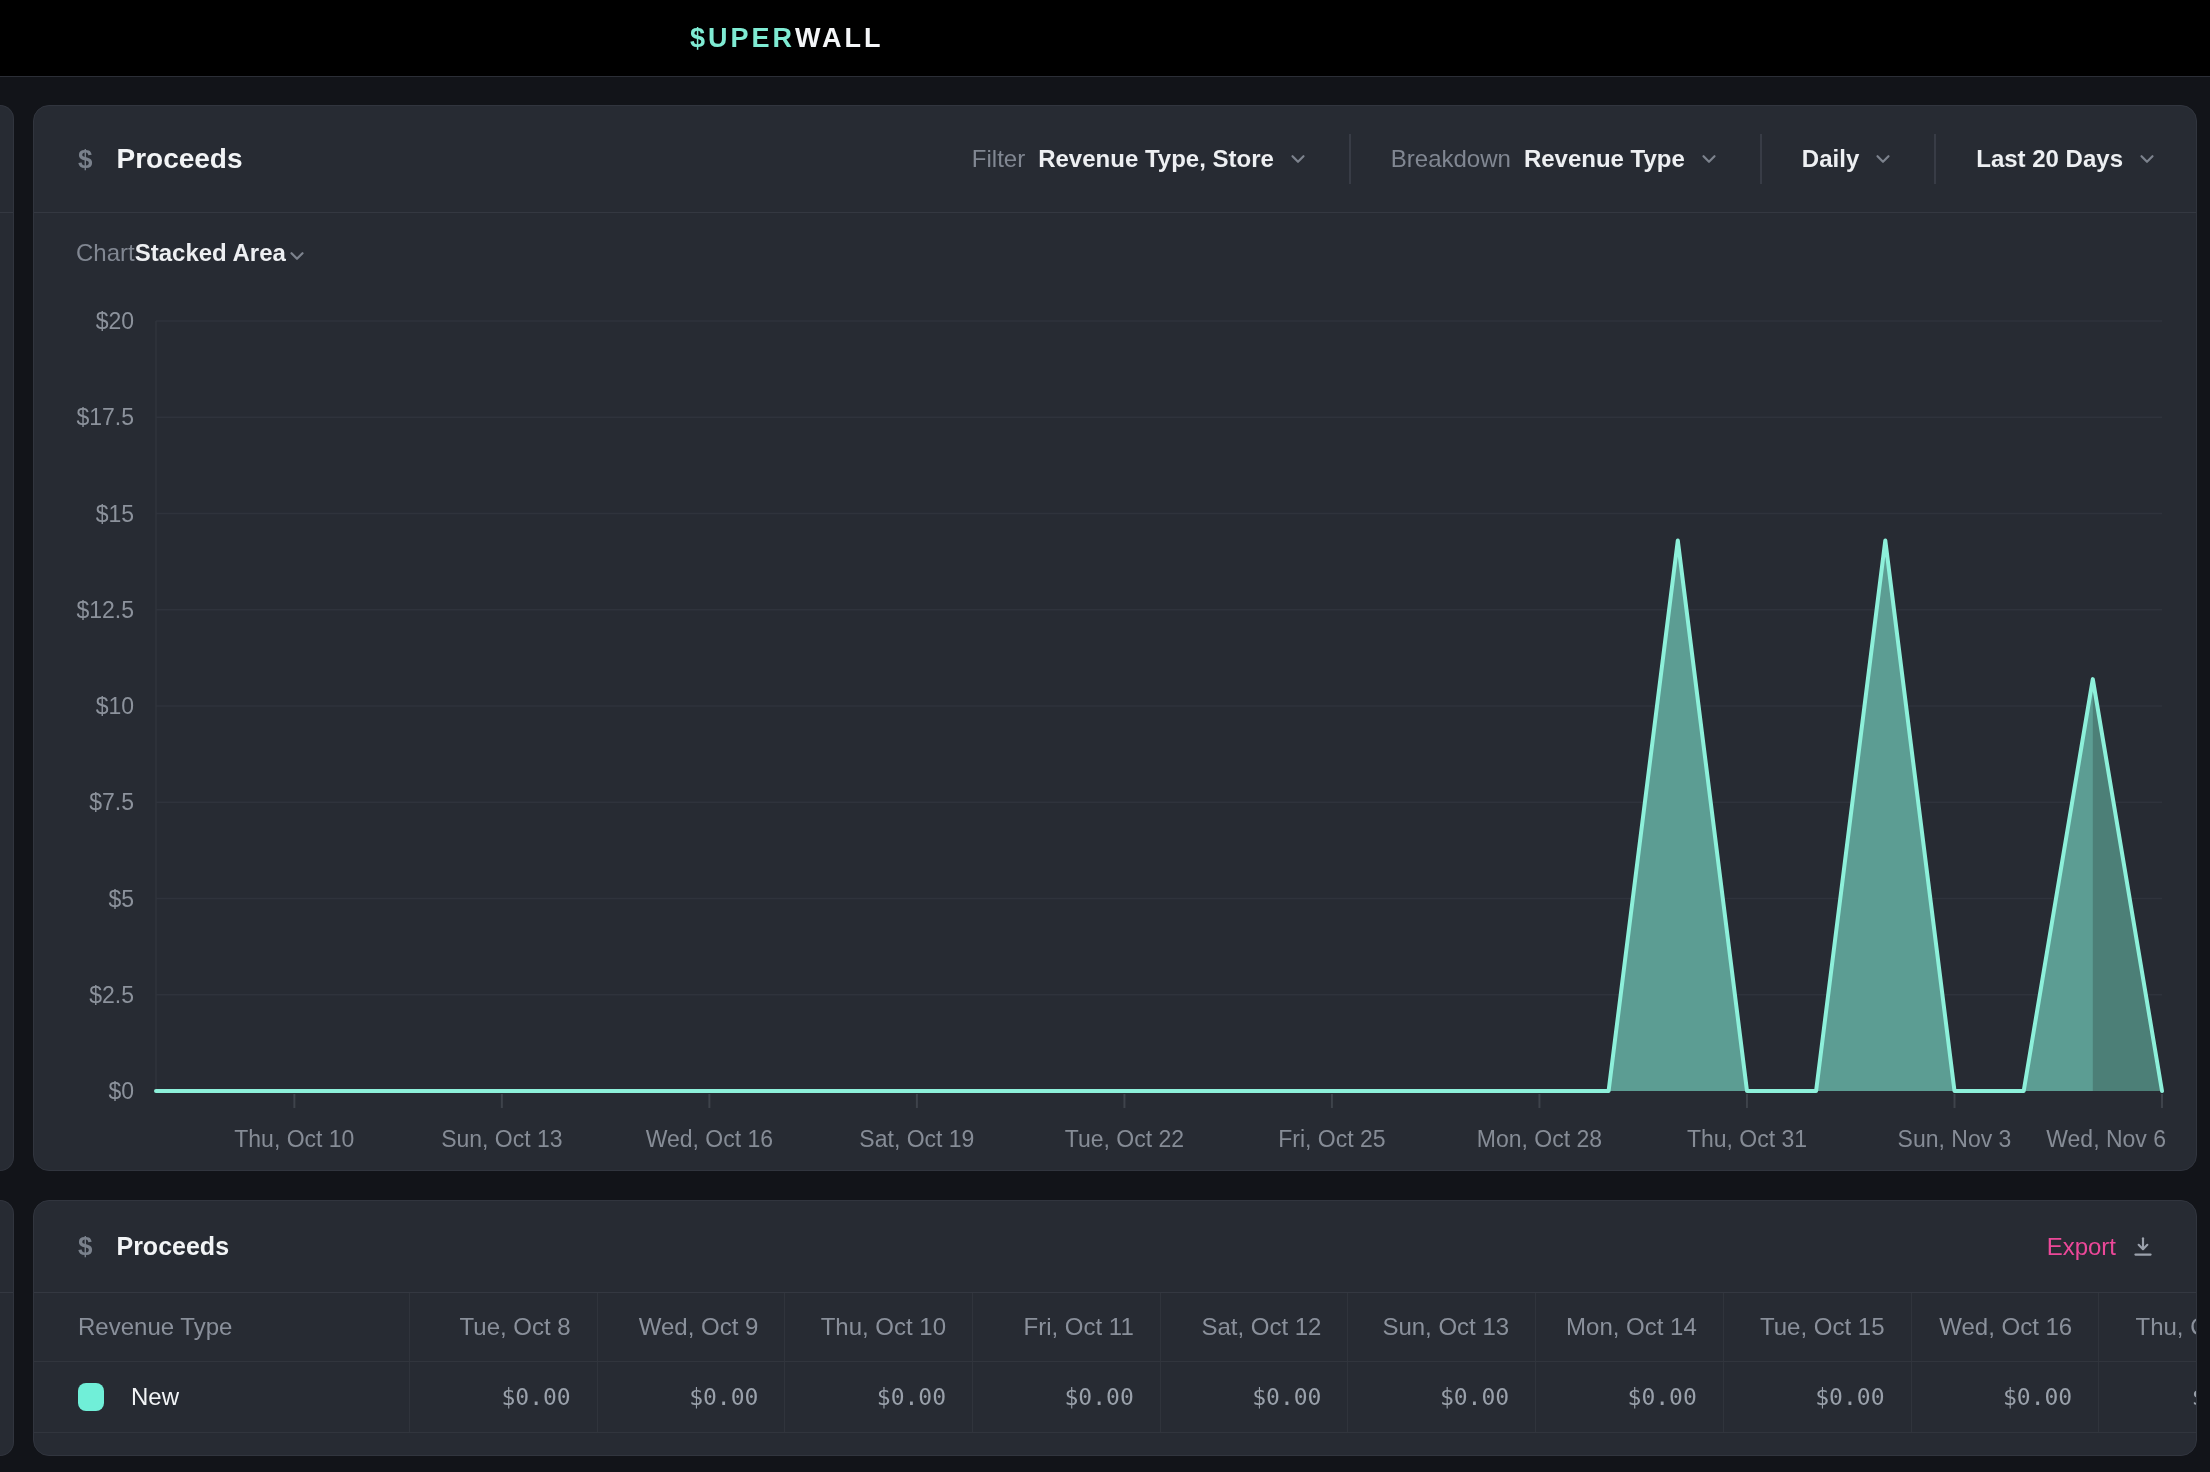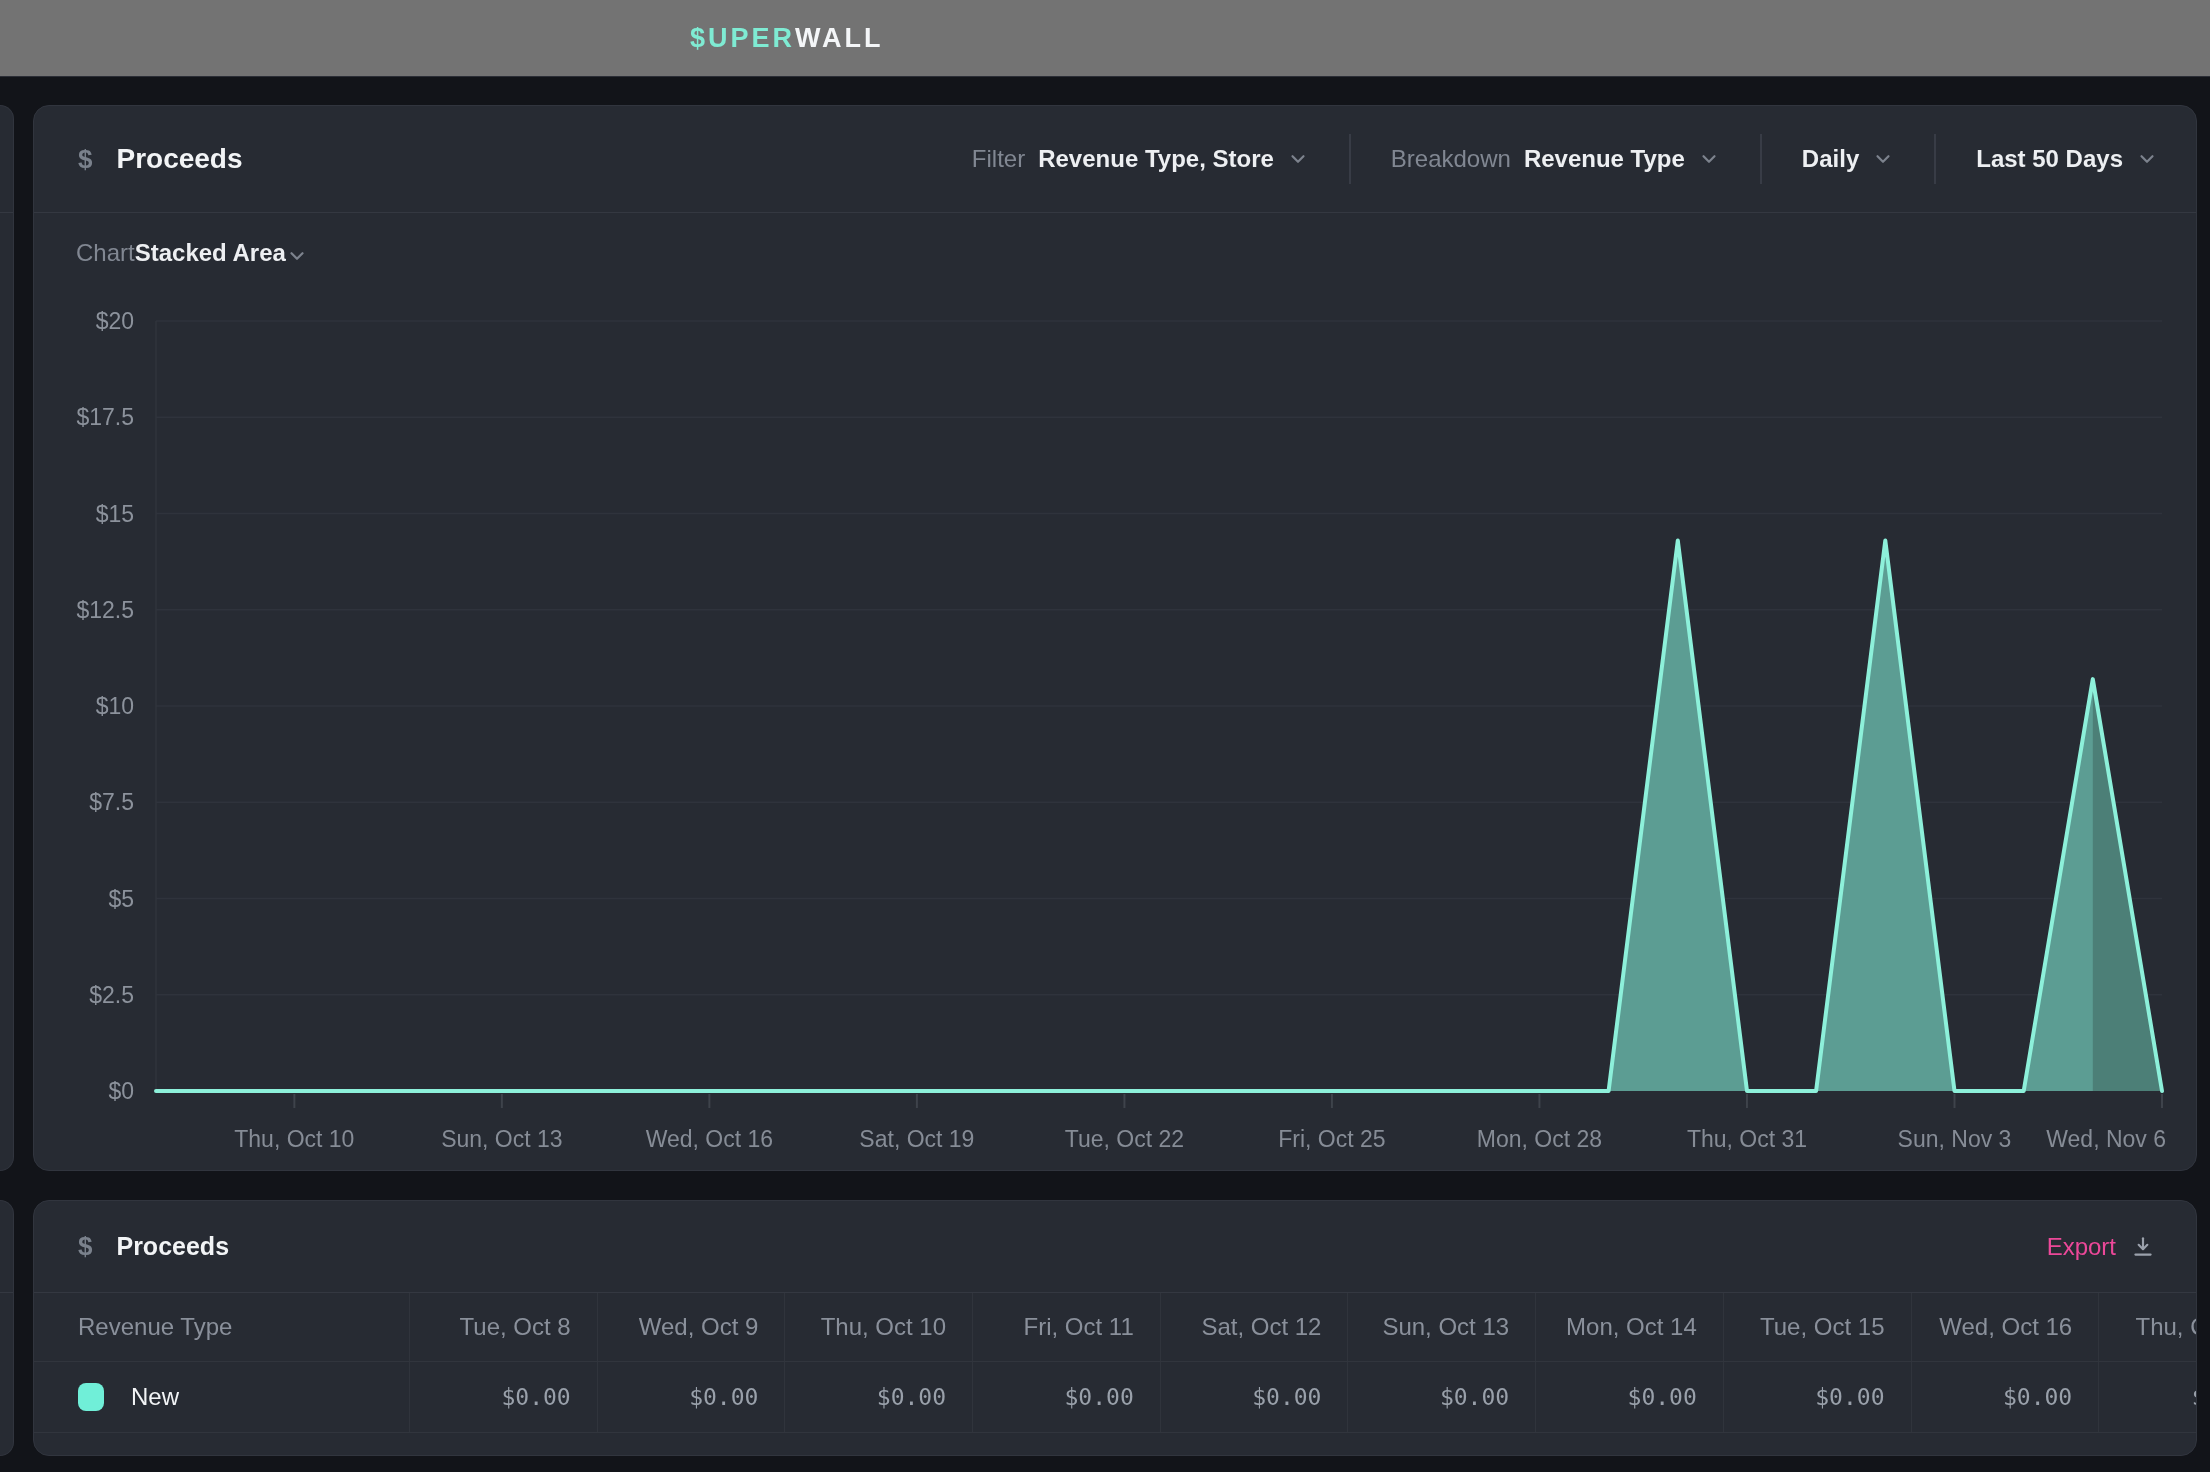--- a/index.html
+++ b/index.html
@@ -1,20 +1,20 @@
 <!DOCTYPE html>
 <html><head>
 <meta charset="utf-8">
 <style>
   html,body{margin:0;padding:0;background:#121419;}
   .page{position:relative;width:2210px;height:1472px;background:#121419;overflow:hidden;
         font-family:"Liberation Sans",sans-serif;-webkit-font-smoothing:antialiased;}
 
   
-  .navbar{position:absolute;left:0;top:0;width:2210px;height:76px;background:#737373;
+  .navbar{position:absolute;left:0;top:0;width:2210px;height:76px;background:#000000;
           border-bottom:1px solid #2B2E36;}
   .logo{position:absolute;left:690px;top:0;height:76px;display:flex;align-items:center;
         font-size:27px;font-weight:800;letter-spacing:3px;}
   .logo-accent{color:#7FEBD3;}
   .logo-rest{color:#F4F6F8;}
 
   
   .card{position:absolute;background:#272B33;border:1px solid #31353E;border-radius:16px;
         overflow:hidden;box-sizing:border-box;}
   .chart-card{left:33px;top:105px;width:2164px;height:1066px;}
@@ -114,21 +114,21 @@
         <div class="f-group">
 
           <span class="f-value">Daily</span>
           <svg width="22" height="22" viewBox="0 0 24 24" fill="none" stroke="#7C828D" stroke-width="2.4" stroke-linecap="round" stroke-linejoin="round">
               <path d="M6 9l6 6 6-6"></path>
             </svg>
         </div>
         <div class="f-sep"></div>
         <div class="f-group">
 
-          <span class="f-value">Last 50 Days</span>
+          <span class="f-value">Last 20 Days</span>
           <svg width="22" height="22" viewBox="0 0 24 24" fill="none" stroke="#7C828D" stroke-width="2.4" stroke-linecap="round" stroke-linejoin="round">
               <path d="M6 9l6 6 6-6"></path>
             </svg>
         </div>
       </div>
     </div>
 
     <div class="chart-section">
       <div class="chart-subhead">
         <div class="chart-type-select">

